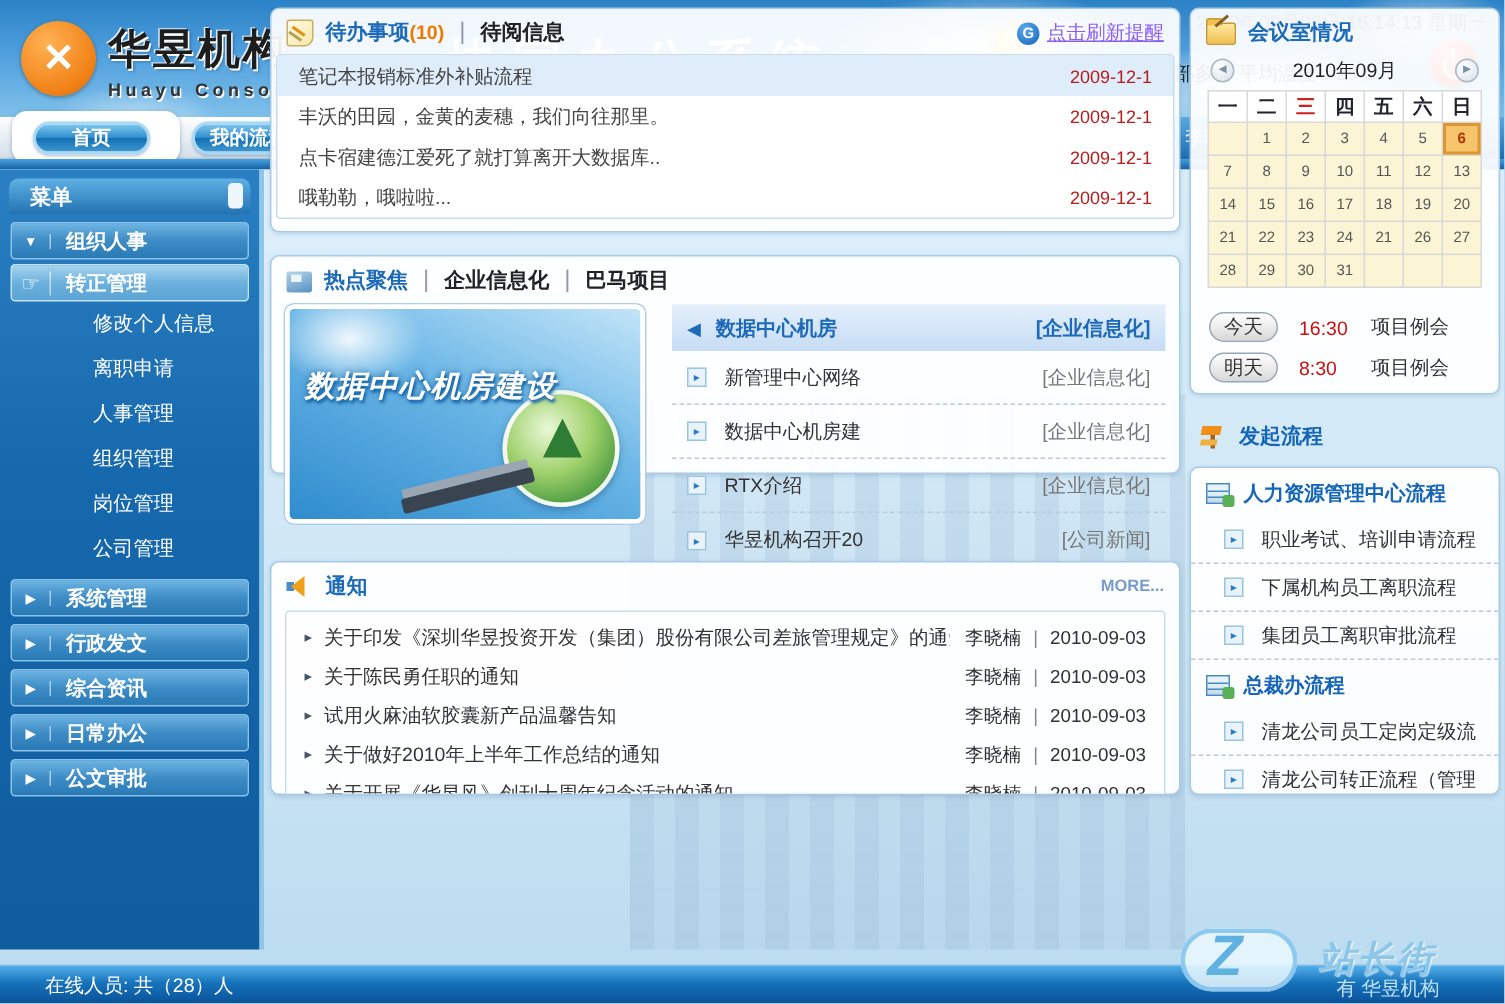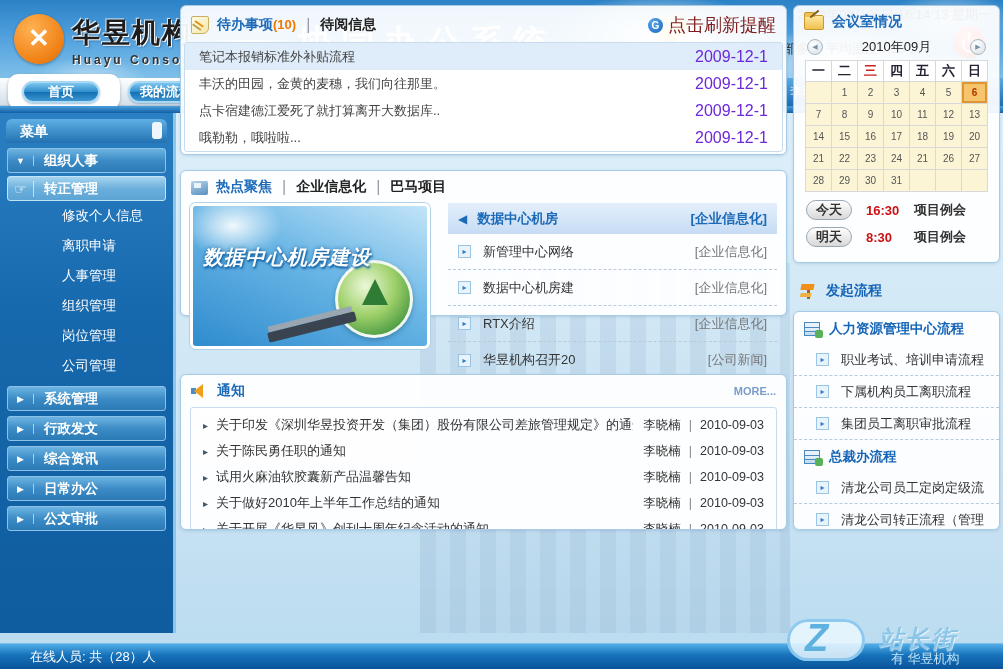--- a/index.html
+++ b/index.html
@@ -117,26 +117,26 @@
   
   .todo-panel { left:180px; top:5px; width:607px; height:150px; }
   .note-icon { position:relative; width:18px; height:18px; margin-right:8px;
     background:linear-gradient(135deg,#fffbe8,#f5e7a8); border:1px solid #c8b060;
     border-radius:2px 2px 6px 2px; }
   .note-icon::after { content:""; position:absolute; left:3px; top:3px; width:10px; height:2px;
     background:#e8900c; transform:rotate(35deg); transform-origin:left; box-shadow:0 4px 0 #b8a050; }
   .refresh-link { margin-left:auto; display:flex; align-items:center; cursor:pointer; }
   .g-icon { width:15px; height:15px; border-radius:50%; background:radial-gradient(circle at 35% 30%,#5aa8e8,#1565c0);
     color:#fff; font-size:10px; font-weight:bold; text-align:center; line-height:15px; margin-right:5px; }
-  .refresh-text { color:#7f1d1d; font-size:18px; }
+  .refresh-text { color:#8b5cf6; font-size:13px; text-decoration:underline; }
   .todo-list { margin:0 3px; border:1px solid #c8dced; border-radius:3px; background:#fff; }
   .todo-row { display:flex; height:27px; align-items:center; padding:0 14px; cursor:pointer; }
   .todo-row.hl { background:#dfecfa; }
   .todo-text { font-size:13px; color:#444; }
-  .todo-date { margin-left:auto; font-size:16px; color:#6d28d9; }
+  .todo-date { margin-left:auto; font-size:12px; color:#b91c1c; }
 
   
   .hot-panel { left:180px; top:170px; width:607px; height:146px; }
   .hot-icon { position:relative; width:17px; height:15px; margin-right:8px;
     background:linear-gradient(160deg,#bcd8ec,#5590c0); border-radius:2px; box-shadow:inset 0 1px 0 #fff; }
   .hot-icon::after { content:""; position:absolute; left:3px; top:3px; width:7px; height:5px; background:#eaf4fb; }
   .hot-body { display:flex; padding:2px 9px; }
   .hot-img { position:relative; width:240px; height:146px; border:3px solid #fff; border-radius:6px;
     box-shadow:0 0 0 1px #b0d0e8; overflow:hidden; flex:none; cursor:pointer;
     background:
@@ -192,21 +192,21 @@
   .cal-btn { width:16px; height:16px; border-radius:50%; border:1px solid #aab8c4;
     background:radial-gradient(circle at 35% 30%,#fff,#d8e0e8); color:#7a92a8; font-size:7px;
     text-align:center; line-height:14px; cursor:pointer; }
   .cal-month { font-size:13px; color:#222; }
   table.cal { border-collapse:separate; border-spacing:1px; background:#d8d8d8; width:100%; }
   table.cal th { background:#fff; font-size:13px; font-weight:bold; color:#223; width:25px; height:20px; text-align:center; }
   table.cal th.red { color:#cc2222; }
   table.cal td { background:#fbf5d6; font-size:10px; color:#555; text-align:center; height:21px; cursor:pointer; }
   table.cal td.sel { background:#f6c46a; color:#b03300; font-weight:bold;
     box-shadow:inset 0 0 0 2px #de9632; }
-  .events { padding:8px 12px 0 12px;font-weight:bold; }
+  .events { padding:16px 12px 0 12px; }
   .evrow { display:flex; align-items:center; margin-bottom:7px; }
   .evbtn { width:46px; height:20px; border:1px solid #98a8b6; border-radius:10px;
     background:linear-gradient(180deg,#fff,#d8d8d8); font-size:13px; color:#333; text-align:center;
     line-height:18px; cursor:pointer; }
   .evtime { color:#cc1111; font-size:13px; margin-left:14px; width:42px; }
   .evtitle { color:#333; font-size:13px; margin-left:6px; }
 
   .startflow { position:absolute; left:800px; top:282px; display:flex; align-items:center; }
   .signpost-icon { position:relative; width:16px; height:18px; margin-right:10px; }
   .signpost-icon::before { content:""; position:absolute; left:7px; top:2px; width:3px; height:15px; background:#9a6428; }

